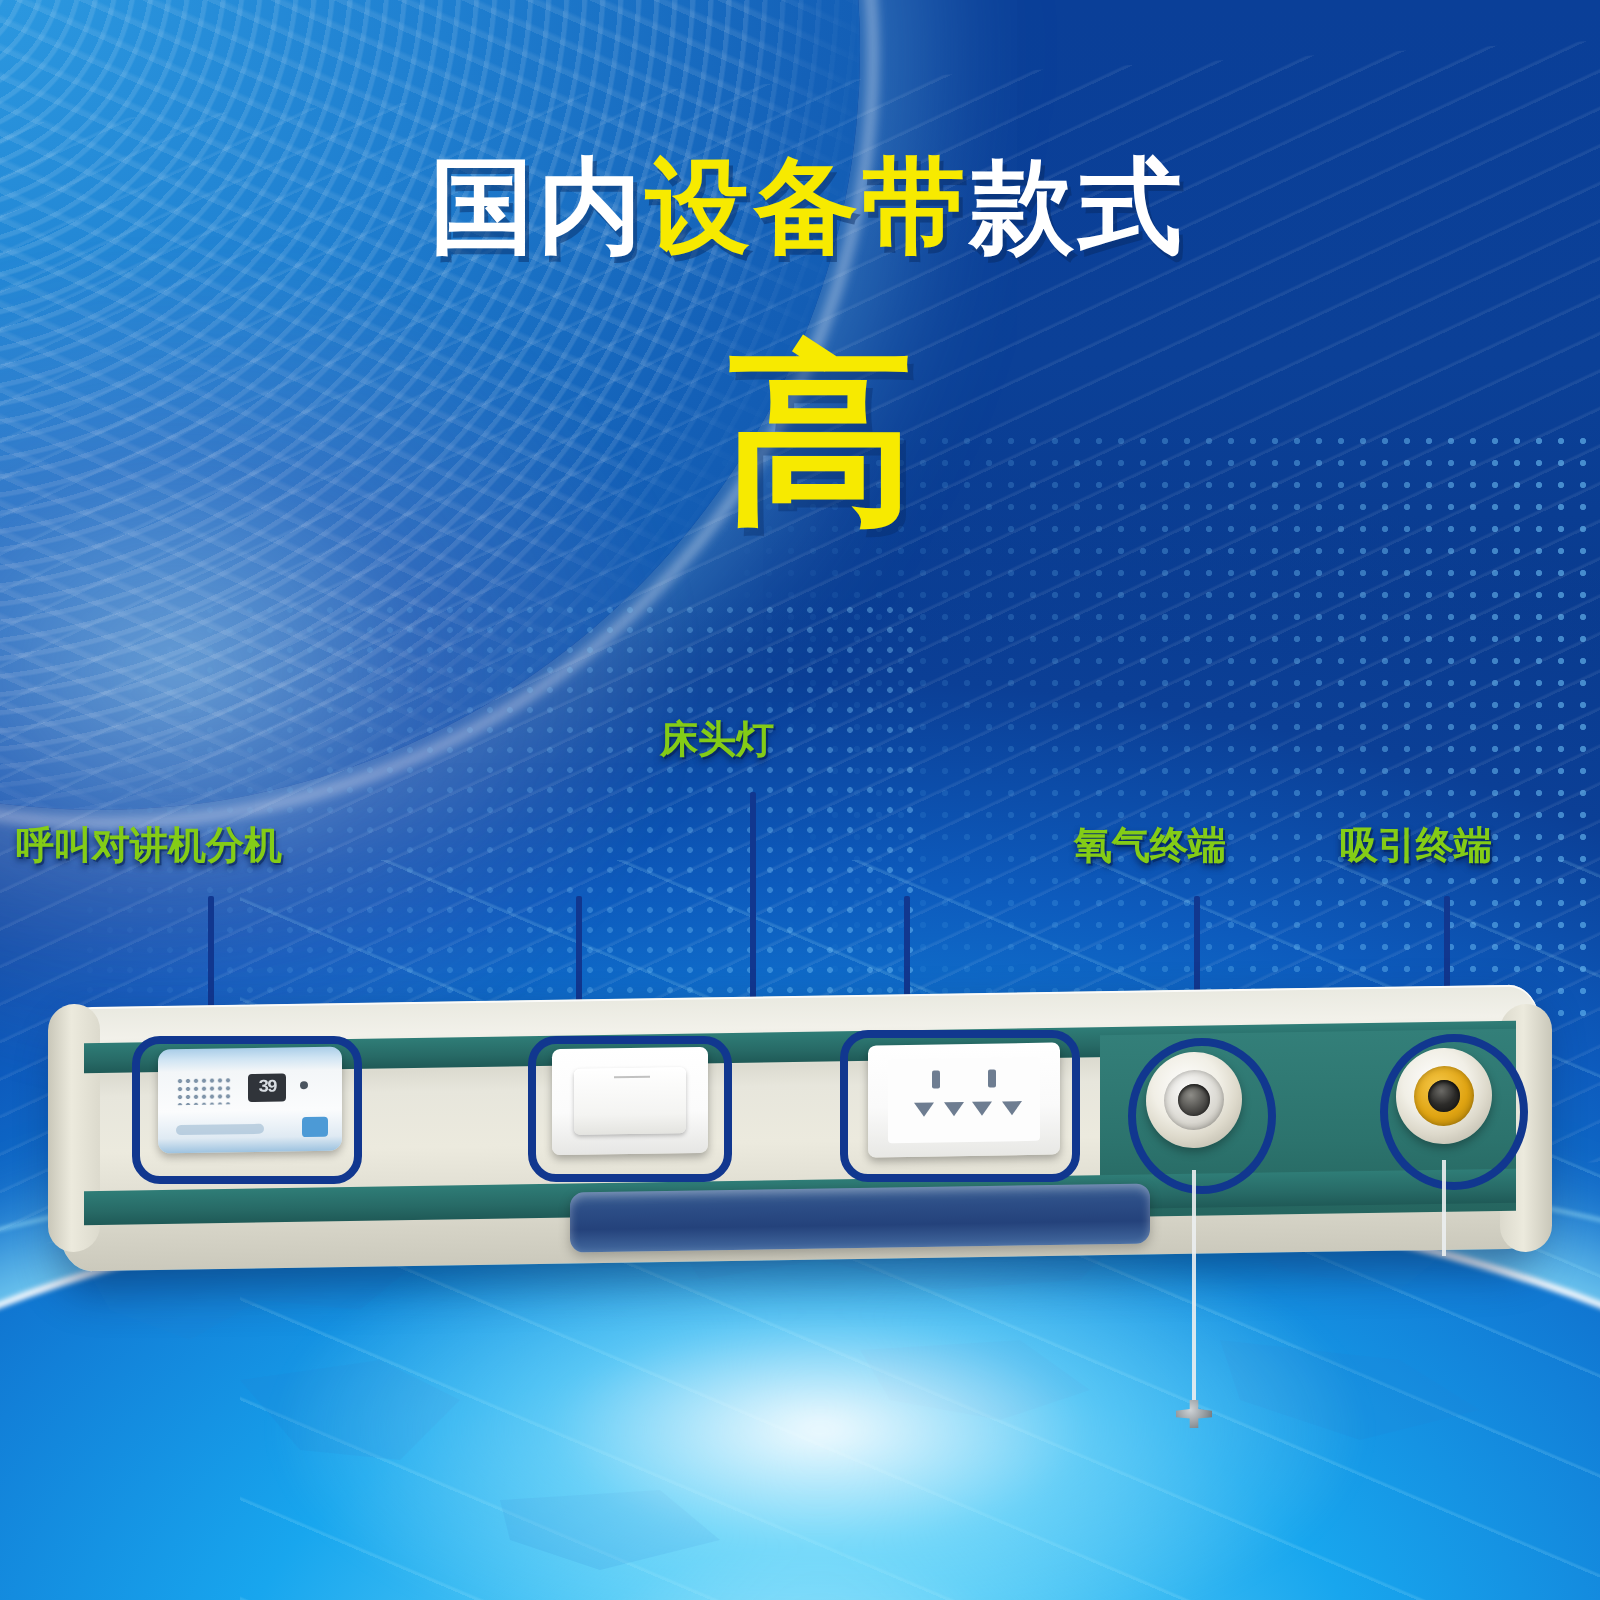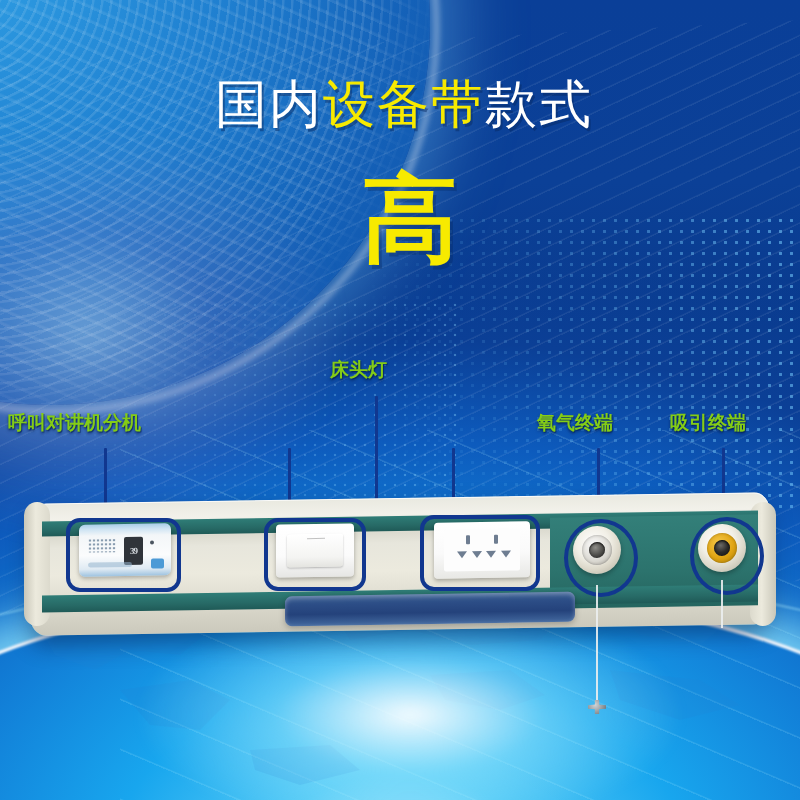--- a/index.html
+++ b/index.html
@@ -92,21 +92,21 @@
   }
   .arc2{
     position:absolute;left:-340px;bottom:-330px;width:1500px;height:560px;border-radius:50%;
     border-top:2px solid rgba(190,245,255,0.55);
     filter:blur(1px);
   }
 
   
   .headline{position:absolute;left:0;top:78px;width:800px;text-align:center;}
   .hl-row1{
-    font-size:52px;font-weight:normal;letter-spacing:2px;line-height:1;
+    font-size:52px;font-weight:bold;letter-spacing:2px;line-height:1;
     white-space:nowrap;padding-left:8px;
   }
   .hl-row1 span{display:inline-block;}
   .w-white{color:#ffffff;text-shadow:2px 3px 0 rgba(6,40,96,0.45);}
   .w-yellow{color:#f7ea00;text-shadow:2px 3px 0 rgba(6,40,96,0.45);}
   .hl-row2{
     position:absolute;left:0;top:90px;width:800px;
     display:flex;align-items:baseline;justify-content:center;gap:62px;padding-left:10px;
   }
   .hl-xjb{font-size:62px;font-weight:bold;color:#ffffff;letter-spacing:2px;
@@ -161,24 +161,24 @@
     position:absolute;left:49px;top:26px;width:92px;height:52px;border-radius:6px;
     background:linear-gradient(180deg,#a9cde8 0%,#cfe4f3 10%,#f3f6f8 22%,#fbfcfd 60%,#dfeaf3 86%,#9ec3e0 100%);
     box-shadow:0 2px 4px rgba(0,0,0,0.28);transform:skewY(-0.9deg);
   }
   .ic-grille{
     position:absolute;left:9px;top:14px;width:28px;height:14px;
     background-image:radial-gradient(circle, rgba(70,100,130,0.85) .9px, rgba(0,0,0,0) 1.2px);
     background-size:4px 4px;opacity:.8;
   }
   .ic-screen{
-    position:absolute;left:45px;top:13px;width:19px;height:28px;border-radius:2px;
+    position:absolute;left:45px;top:13px;width:19px;height:14px;border-radius:2px;
     background:#30343a;color:#d8dde2;font-size:9px;font-weight:bold;
     display:flex;align-items:center;justify-content:center;
-    font-family:Liberation Serif, serif;letter-spacing:-1px;
+    font-family:Liberation Mono, monospace;letter-spacing:-1px;
   }
   .ic-led{position:absolute;left:71px;top:17px;width:4px;height:4px;border-radius:50%;background:#4b5560;}
   .ic-btn{position:absolute;right:7px;bottom:7px;width:13px;height:10px;border-radius:2px;background:#4c9ad6;}
   .ic-slot{position:absolute;left:9px;bottom:9px;width:44px;height:5px;border-radius:3px;background:rgba(150,180,205,0.55);}
 
   
   .switch{
     position:absolute;left:246px;top:26px;width:78px;height:53px;border-radius:4px;
     background:linear-gradient(180deg,#ffffff 0%,#fbfbfb 60%,#e6e6e4 100%);
     box-shadow:0 2px 4px rgba(0,0,0,0.30);transform:skewY(-0.9deg);

